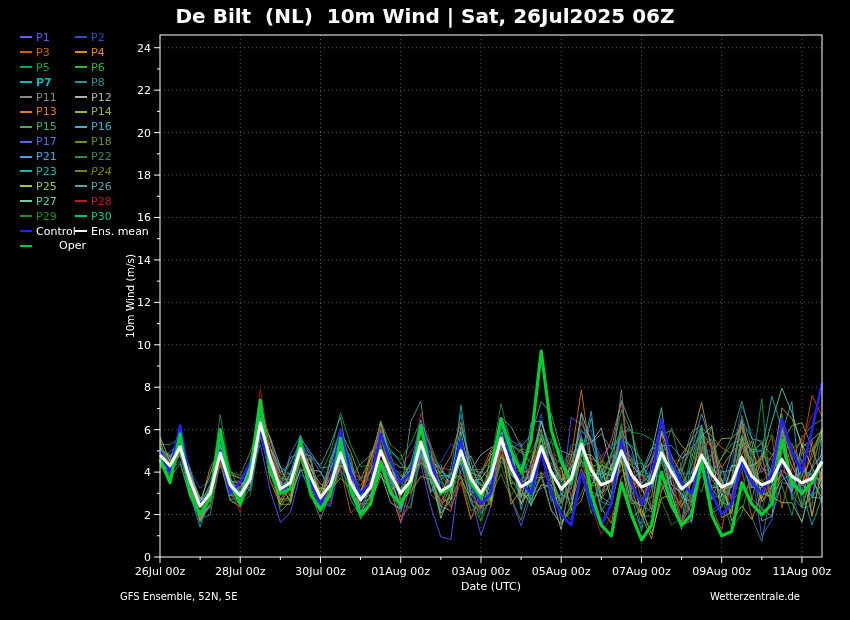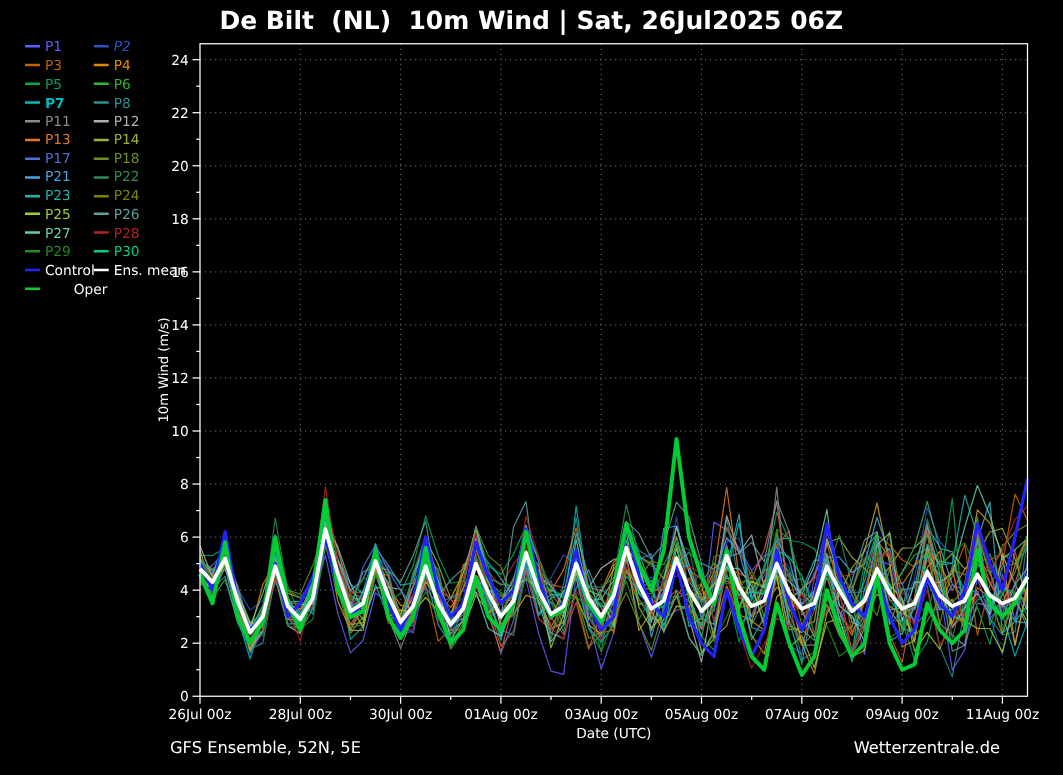--- a/index.html
+++ b/index.html
@@ -6,21 +6,21 @@
   #screen{position:relative;width:850px;height:620px;background:#000;overflow:hidden;
           font-family:"DejaVu Sans","Liberation Sans",sans-serif;}
   #chart-title{position:absolute;top:4px;left:0;width:100%;text-align:center;
                color:#fff;font-size:20px;font-weight:bold;white-space:pre;}
   #plot{position:absolute;top:0;left:0;}
   #legend{position:absolute;top:30px;left:20px;width:150px;}
   .lg-row{display:flex;height:14.9px;align-items:center;}
   .lg-item{display:flex;align-items:center;width:55px;}
   .lg-item .dash{display:inline-block;width:12px;height:2px;margin-right:4px;flex:none;}
   .lg-item .lbl{font-size:11px;line-height:11px;white-space:nowrap;}
-  .footer-text{position:absolute;color:#fff;font-size:13px;margin-left:16px;}
+  .footer-text{position:absolute;color:#fff;font-size:10px;}
   #footer-left{left:120px;top:591px;}
   #footer-right{right:50px;top:591px;}
 </style>
 </head>
 <body>
 
 <div id="screen">
   <div id="chart-title">De Bilt  (NL)  10m Wind | Sat, 26Jul2025 06Z</div>
   <svg id="plot" width="850" height="620">
       <line x1="160" y1="514.560975609756" x2="822" y2="514.560975609756" stroke="#5a5a5a" stroke-width="1" stroke-dasharray="1 3"></line>
@@ -145,21 +145,21 @@
       <rect x="160" y="35" width="662" height="522" fill="none" stroke="#fff" stroke-width="1"></rect>
     </svg>
   <div id="legend">
       <div class="lg-row">
         <span class="lg-item">
           <span class="dash" style="background: rgb(92, 92, 255);"></span>
           <span class="lbl" style="color: rgb(92, 92, 255);">P1</span>
         </span>
         <span class="lg-item">
           <span class="dash" style="background: rgb(47, 79, 191);"></span>
-          <span class="lbl" style="color: rgb(47, 79, 191); font-style: italic;">P2</span>
+          <span class="lbl" style="color: rgb(47, 79, 191);">P2</span>
         </span>
       </div>
       <div class="lg-row">
         <span class="lg-item">
           <span class="dash" style="background: rgb(196, 98, 0);"></span>
           <span class="lbl" style="color: rgb(196, 98, 0);">P3</span>
         </span>
         <span class="lg-item">
           <span class="dash" style="background: rgb(224, 138, 0);"></span>
           <span class="lbl" style="color: rgb(224, 138, 0);">P4</span>
@@ -200,20 +200,30 @@
           <span class="dash" style="background: rgb(224, 120, 32);"></span>
           <span class="lbl" style="color: rgb(224, 120, 32);">P13</span>
         </span>
         <span class="lg-item">
           <span class="dash" style="background: rgb(154, 179, 48);"></span>
           <span class="lbl" style="color: rgb(154, 179, 48);">P14</span>
         </span>
       </div>
       <div class="lg-row">
         <span class="lg-item">
+          <span class="dash" style="background: rgb(63, 174, 106);"></span>
+          <span class="lbl" style="color: rgb(63, 174, 106);">P15</span>
+        </span>
+        <span class="lg-item">
+          <span class="dash" style="background: rgb(55, 178, 201);"></span>
+          <span class="lbl" style="color: rgb(55, 178, 201);">P16</span>
+        </span>
+      </div>
+      <div class="lg-row">
+        <span class="lg-item">
           <span class="dash" style="background: rgb(79, 111, 217);"></span>
           <span class="lbl" style="color: rgb(79, 111, 217);">P17</span>
         </span>
         <span class="lg-item">
           <span class="dash" style="background: rgb(107, 142, 35);"></span>
           <span class="lbl" style="color: rgb(107, 142, 35);">P18</span>
         </span>
       </div>
       <div class="lg-row">
         <span class="lg-item">
@@ -225,21 +235,21 @@
           <span class="lbl" style="color: rgb(46, 139, 87);">P22</span>
         </span>
       </div>
       <div class="lg-row">
         <span class="lg-item">
           <span class="dash" style="background: rgb(32, 178, 170);"></span>
           <span class="lbl" style="color: rgb(32, 178, 170);">P23</span>
         </span>
         <span class="lg-item">
           <span class="dash" style="background: rgb(128, 128, 0);"></span>
-          <span class="lbl" style="color: rgb(128, 128, 0);">P24</span>
+          <span class="lbl" style="color: rgb(128, 128, 0); font-style: italic;">P24</span>
         </span>
       </div>
       <div class="lg-row">
         <span class="lg-item">
           <span class="dash" style="background: rgb(154, 205, 50);"></span>
           <span class="lbl" style="color: rgb(154, 205, 50);">P25</span>
         </span>
         <span class="lg-item">
           <span class="dash" style="background: rgb(95, 158, 160);"></span>
           <span class="lbl" style="color: rgb(95, 158, 160);">P26</span>

